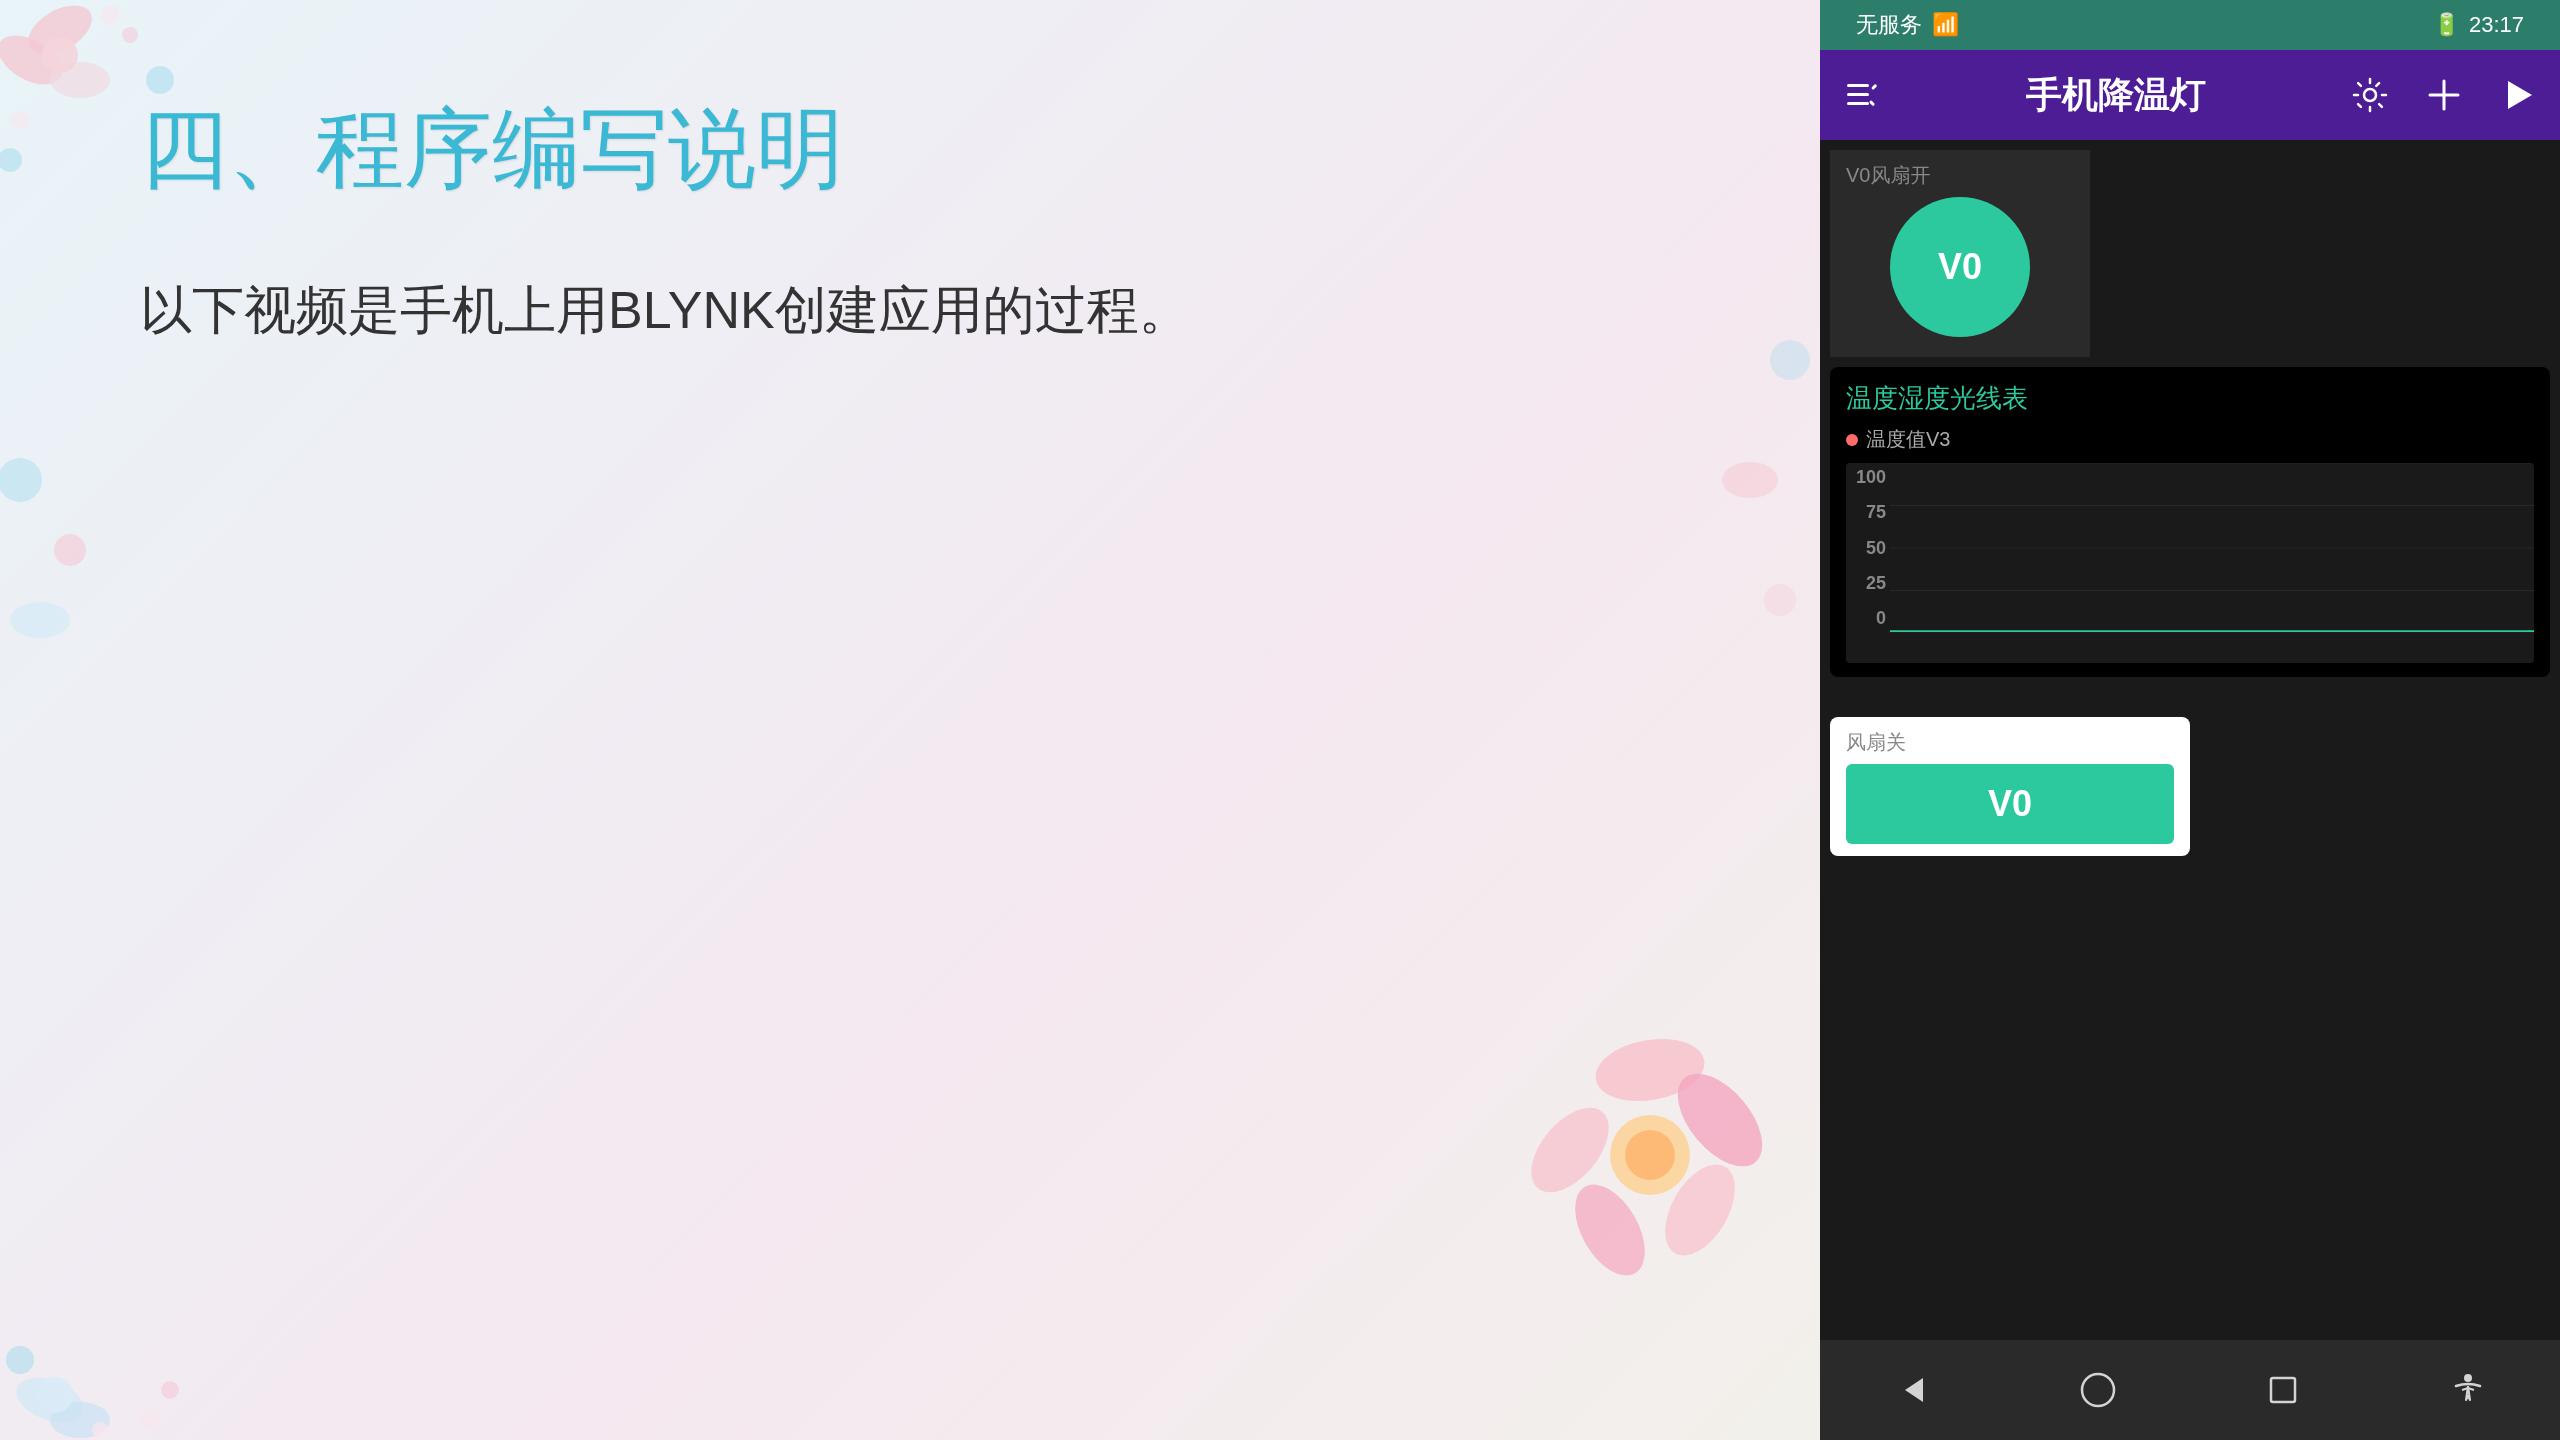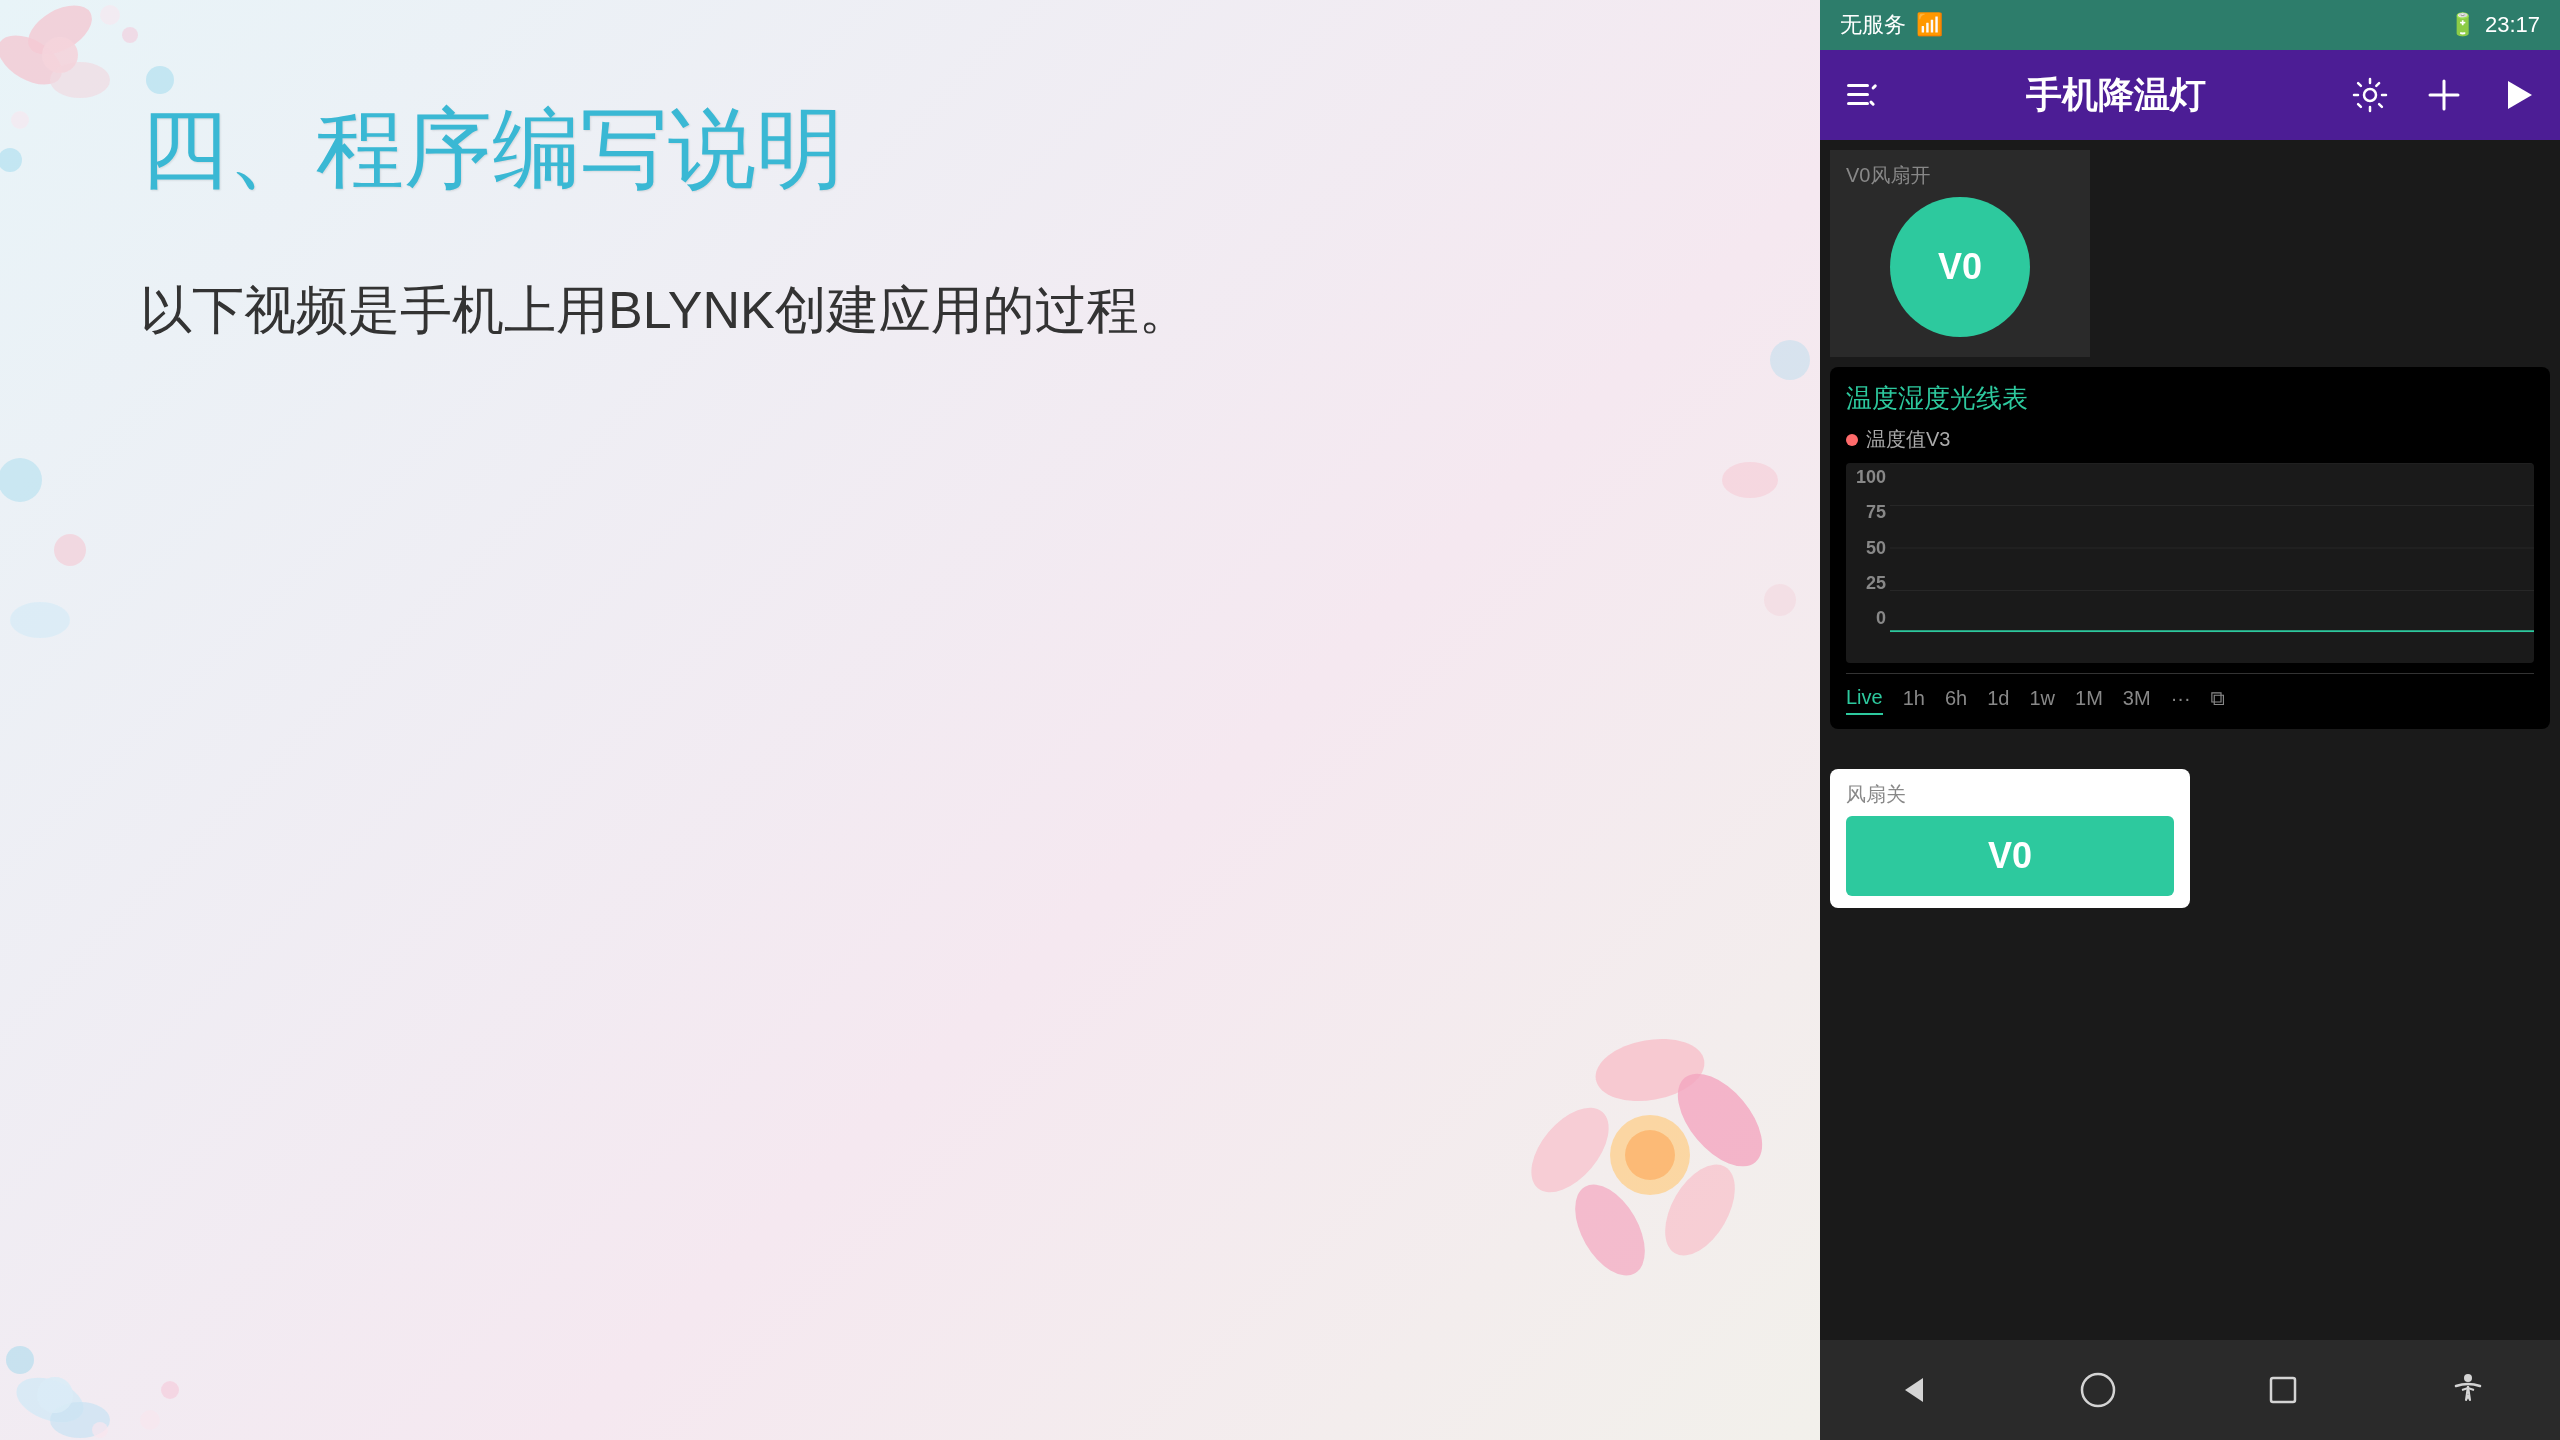--- a/index.html
+++ b/index.html
@@ -68,21 +68,21 @@
       overflow: hidden;
     }
 
     
     .status-bar {
       background: #2d7d6b;
       height: 50px;
       display: flex;
       align-items: center;
       justify-content: space-between;
-      padding: 0 20px;
+      padding: 0 36px;
       color: white;
       font-size: 22px;
     }
 
     .status-left {
       display: flex;
       align-items: center;
       gap: 10px;
     }
 
@@ -447,31 +447,20 @@
             <line x1="0" y1="45" x2="600" y2="45" stroke="#333" stroke-width="0.5"></line>
             <line x1="0" y1="90" x2="600" y2="90" stroke="#333" stroke-width="0.5"></line>
             <line x1="0" y1="135" x2="600" y2="135" stroke="#333" stroke-width="0.5"></line>
             <line x1="0" y1="180" x2="600" y2="180" stroke="#333" stroke-width="0.5"></line>
 
             <line x1="0" y1="178" x2="600" y2="178" stroke="#2dc99e" stroke-width="2"></line>
           </svg>
         </div>
       </div>
 
-      <div class="chart-tabs">
-        <span class="chart-tab active">Live</span>
-        <span class="chart-tab">1h</span>
-        <span class="chart-tab">6h</span>
-        <span class="chart-tab">1d</span>
-        <span class="chart-tab">1w</span>
-        <span class="chart-tab">1M</span>
-        <span class="chart-tab">3M</span>
-        <span class="chart-tab">···</span>
-        <span class="chart-tab">⧉</span>
-      </div>
     </div>
 
     <div style="height:30px"></div>
 
     <div class="widget-button">
       <div class="widget-label">风扇关</div>
       <div class="btn-v0">
         <span>V0</span>
       </div>
     </div>

